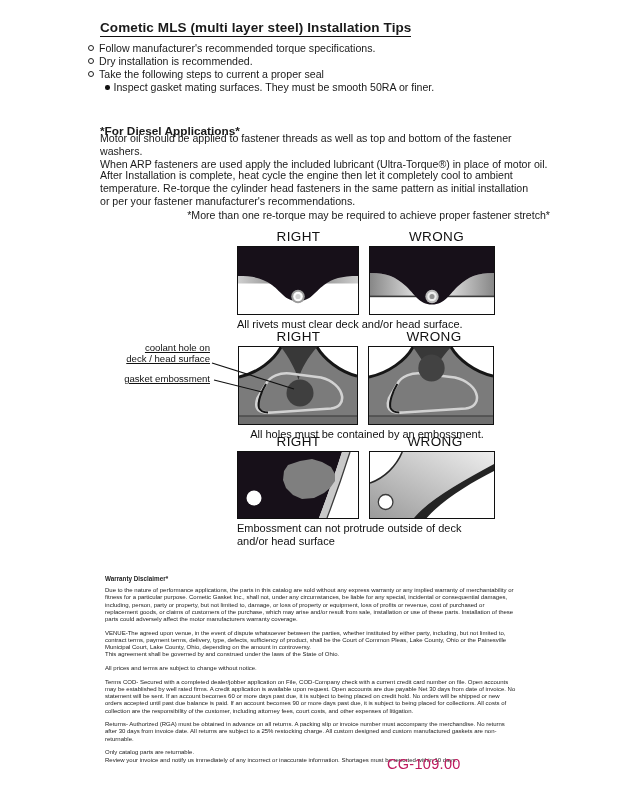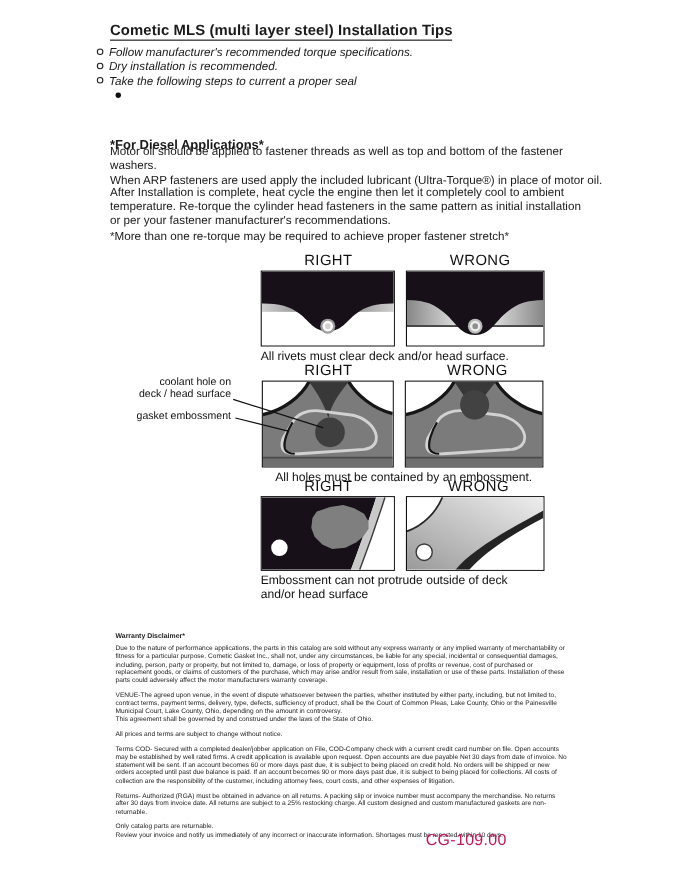--- a/index.html
+++ b/index.html
@@ -3,64 +3,64 @@
 <meta charset="utf-8">
 <style>
   html,body{margin:0;padding:0;background:#fff;}
   .page{position:relative;width:618px;height:800px;background:#ffffff;overflow:hidden;
         font-family:"Liberation Sans","DejaVu Sans",sans-serif;color:#1a1a1a;}
 
   .title{position:absolute;left:100px;top:20px;font-size:13.5px;font-weight:bold;
          border-bottom:1.6px solid #111;padding-bottom:1px;letter-spacing:.1px;}
 
   .tips{position:absolute;left:88px;top:42px;font-size:10.6px;line-height:13px;}
-  .tips .row{white-space:nowrap;font-style:italic;}
+  .tips .row{white-space:nowrap;}
   .tips .sub{margin-left:17px;}
   .obullet{display:inline-block;width:4px;height:4px;border:1px solid #222;border-radius:50%;
            margin-right:5px;vertical-align:1.5px;}
   .fbullet{display:inline-block;width:4.5px;height:4.5px;background:#111;border-radius:50%;
            margin-right:4px;vertical-align:1.5px;}
 
   .diesel-h{position:absolute;left:100px;top:124px;font-size:11.8px;font-weight:bold;}
   .para{position:absolute;left:100px;width:450px;font-size:10.6px;line-height:13px;white-space:pre-line;}
-  .p1{top:132px;} .p2{top:169px;} .pnote{top:209px;}
+  .p1{top:132px;} .p2{top:169px;} .pnote{top:209px;text-align:right;}
 
   .figpair{position:absolute;}
   .pair1{left:237px;top:229px;} .pair2{left:238px;top:329px;} .pair3{left:237px;top:434px;}
   .labrow{display:flex;gap:13px;margin-bottom:2px;}
   .labrow div{font-size:13.5px;letter-spacing:.4px;color:#101010;text-align:center;}
   .lab-l{width:123px;} .lab-r{width:127px;}
   .boxrow{display:flex;gap:10px;}
   .figbox{border:1.5px solid #101010;line-height:0;background:#fff;}
   .figbox svg{display:block;}
   .cap{font-size:11px;line-height:12.5px;color:#111;margin-top:3px;}
   .cap.center{text-align:center;width:258px;}
 
-  .callout{position:absolute;font-size:9.6px;line-height:10.5px;color:#111;text-align:right;width:112px;left:98px;}
+  .callout{position:absolute;font-size:9.6px;line-height:10.5px;color:#111;text-align:right;width:112px;left:98px;text-decoration:underline;}
   .co1{top:343px;} .co2{top:374px;}
   .leaders{position:absolute;left:0;top:330px;pointer-events:none;}
 
   .legal{position:absolute;left:105px;top:575px;width:412px;font-size:6px;line-height:7.2px;color:#222;}
   .legal h4{font-size:6.3px;margin:0 0 5px 0;}
   .legal p{margin:0 0 6.5px 0;white-space:pre-line;}
 
   .pagecode{position:absolute;left:387px;top:756px;font-size:14.5px;color:#be185d;letter-spacing:.3px;}
 </style>
 </head>
 <body>
 
 <div class="page">
 
   <div class="title">Cometic MLS (multi layer steel) Installation Tips</div>
 
   <div class="tips">
     <div class="row"><span class="obullet"></span><span>Follow manufacturer's recommended torque specifications.</span></div>
     <div class="row"><span class="obullet"></span><span>Dry installation is recommended.</span></div>
     <div class="row"><span class="obullet"></span><span>Take the following steps to current a proper seal</span></div>
-    <div class="row sub"><span class="fbullet"></span></div>
+    <div class="row sub"><span class="fbullet"></span><span>Inspect gasket mating surfaces.  They must be smooth 50RA or finer.</span></div>
   </div>
 
   <div class="diesel-h">*For Diesel Applications*</div>
   <div class="para p2">After Installation is complete, heat cycle the engine then let it completely cool to ambient
 temperature. Re-torque the cylinder head fasteners in the same pattern as initial installation
 or per your fastener manufacturer's recommendations.</div>
   <div class="para p1">Motor oil should be applied to fastener threads as well as top and bottom of the fastener washers.
 When ARP fasteners are used apply the included lubricant (Ultra-Torque®) in place of motor oil.</div>
   <div class="para pnote">*More than one re-torque may be required to achieve proper fastener stretch*</div>
 

